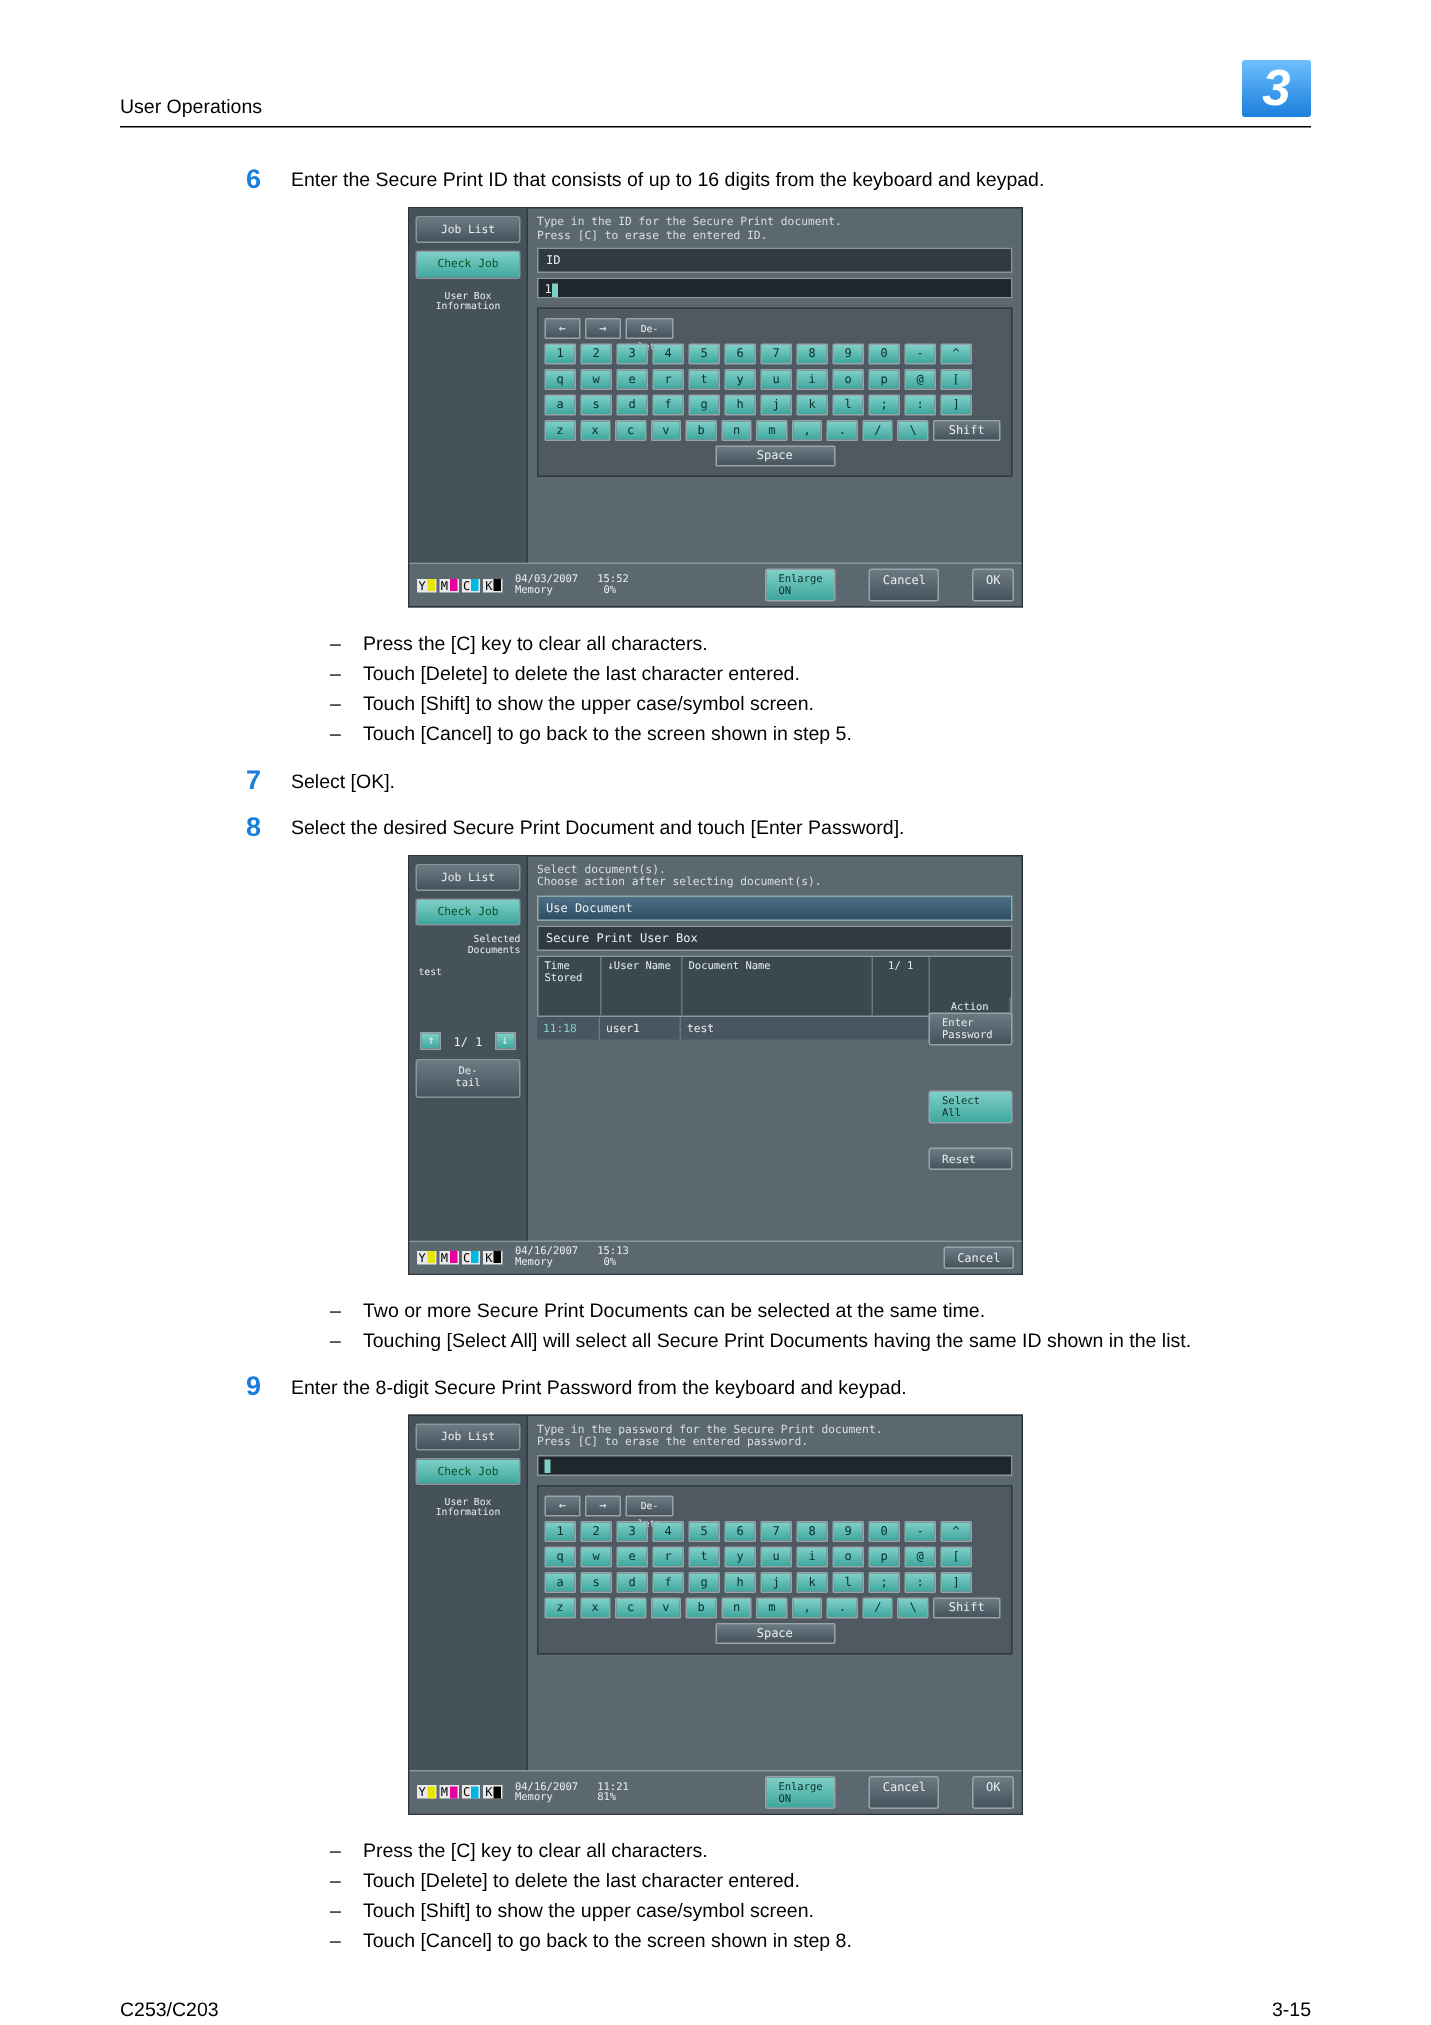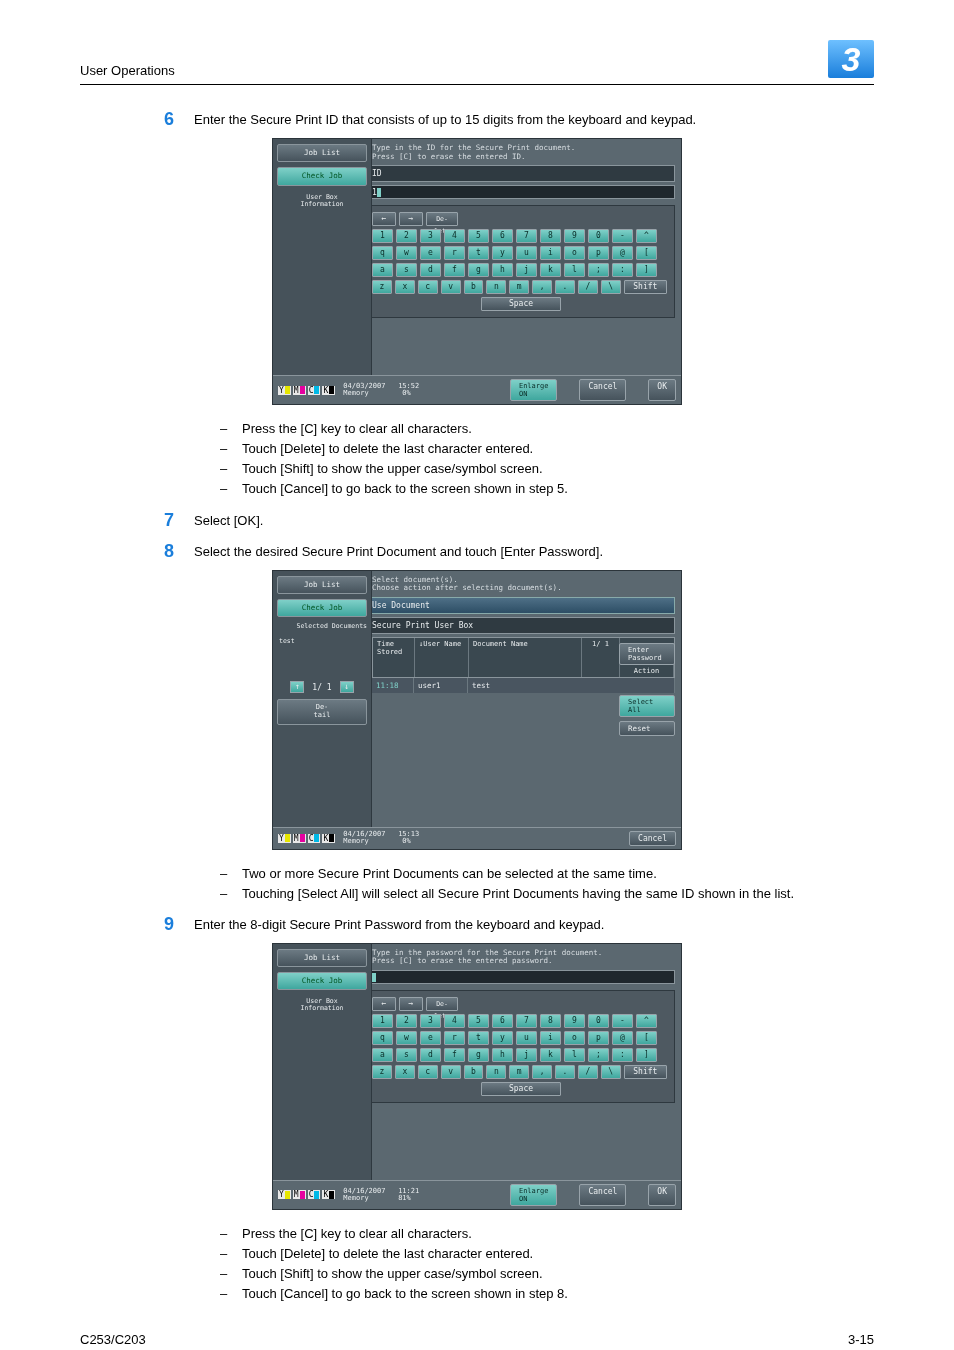--- a/index.html
+++ b/index.html
@@ -43,21 +43,21 @@
   
   .panel {
     width: 410px; background: #5b6870; color: #e8ecee;
     font-family: "Lucida Console", Consolas, monospace;
     font-size: 8px;
     border: 1px solid #2b343a;
     position: relative;
     padding: 0;
   }
   .panel-left {
-    float: left; width: 99px; background: #46525a;
+    float: left; width: 79px; background: #46525a;
     border-right: 1px solid #2e383f;
     min-height: 236px;
     padding: 5px 4px;
     text-align: center;
   }
   .btn {
     display: block; width: 100%;
     border: 1px solid #8a959c;
     background: linear-gradient(180deg,#6c7a83,#46535c);
     padding: 4px 3px; margin-bottom: 5px;
@@ -140,21 +140,21 @@
 
 <div class="page">
 
   <div class="header">
     <div class="header-title">User Operations</div>
     <div class="header-num">3</div>
   </div>
 
   <div class="step">
     <div class="step-num">6</div>
-    <div class="step-text">Enter the Secure Print ID that consists of up to 15 digits from the keyboard and keypad.</div>
+    <div class="step-text">Enter the Secure Print ID that consists of up to 16 digits from the keyboard and keypad.</div>
   </div>
 
   <div class="panel-wrap">
     <div class="panel">
       <div class="panel-left">
         <div class="btn">Job List</div>
         <div class="btn c">Check Job</div>
         <div class="tiny">User Box<br>Information</div>
       </div>
       <div class="panel-main">
@@ -290,23 +290,23 @@
           <div class="col-user">↓User Name</div>
           <div class="col-doc">Document Name</div>
           <div class="col-pg">1/   1</div>
           <div class="col-act">Action</div>
         </div>
         <div class="list-row">
           <div class="col-time" style="color:#7fd0c8;">11:18</div>
           <div class="col-user">user1</div>
           <div class="col-doc">test</div>
         </div>
-        <div style="position:absolute; right:6px; top:72px; width:56px;">
+        <div style="position:absolute; right:6px; top:104px; width:56px;">
           <div class="fbtn" style="font-size:7px;margin-bottom:30px;">Enter<br>Password</div>
-          <div class="fbtn c" style="font-size:7px;margin-bottom:4px;">Select<br>All</div>
+          <div class="fbtn c" style="font-size:7px;margin-bottom:16px;">Select<br>All</div>
           <div class="fbtn" style="font-size:7.5px;">Reset</div>
         </div>
         <div style="height:110px;"></div>
       </div>
       <div class="footer-bar">
         <div class="fb-left">
           <div class="ymck">
             <span class="y">Y</span>
               <span class="m">M</span>
               <span class="c">C</span>

